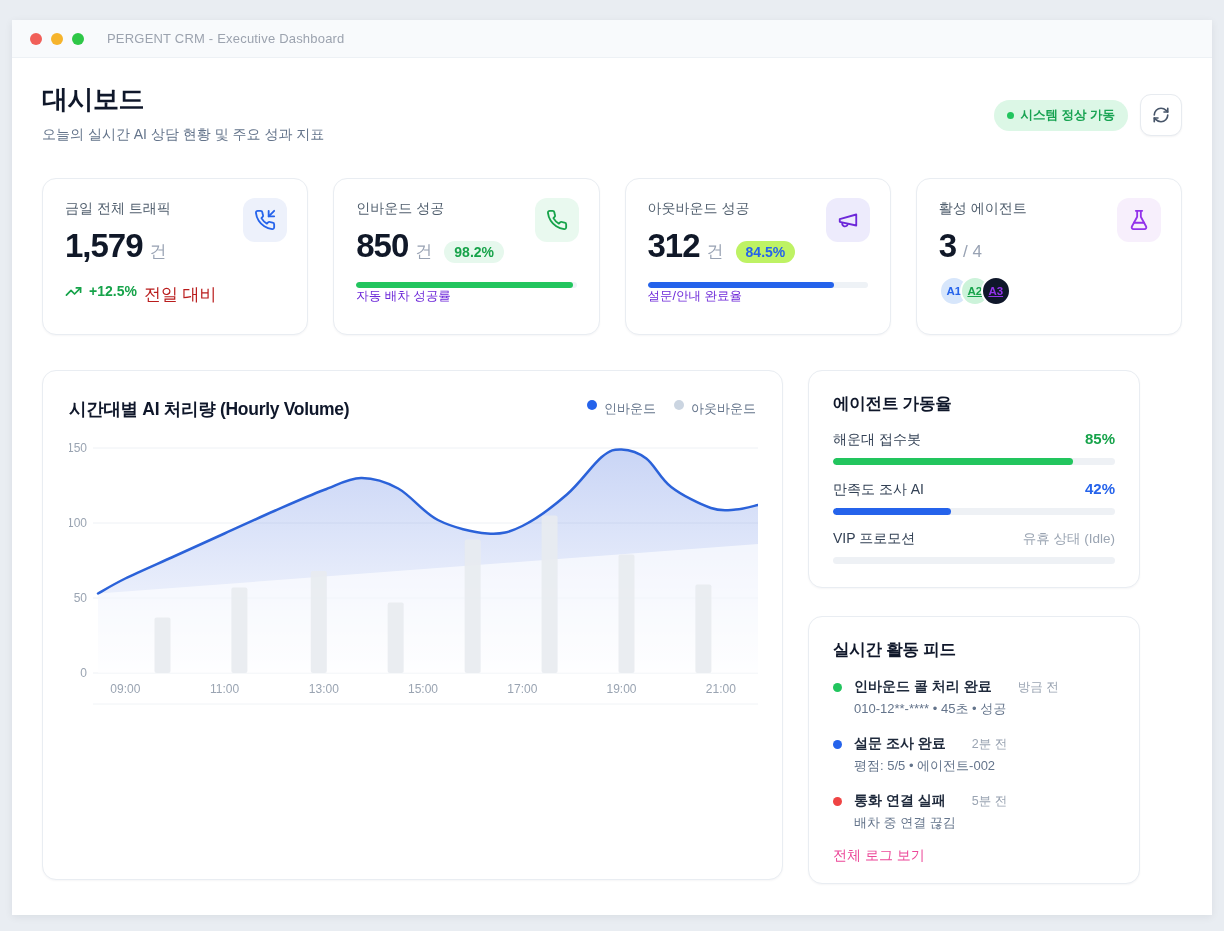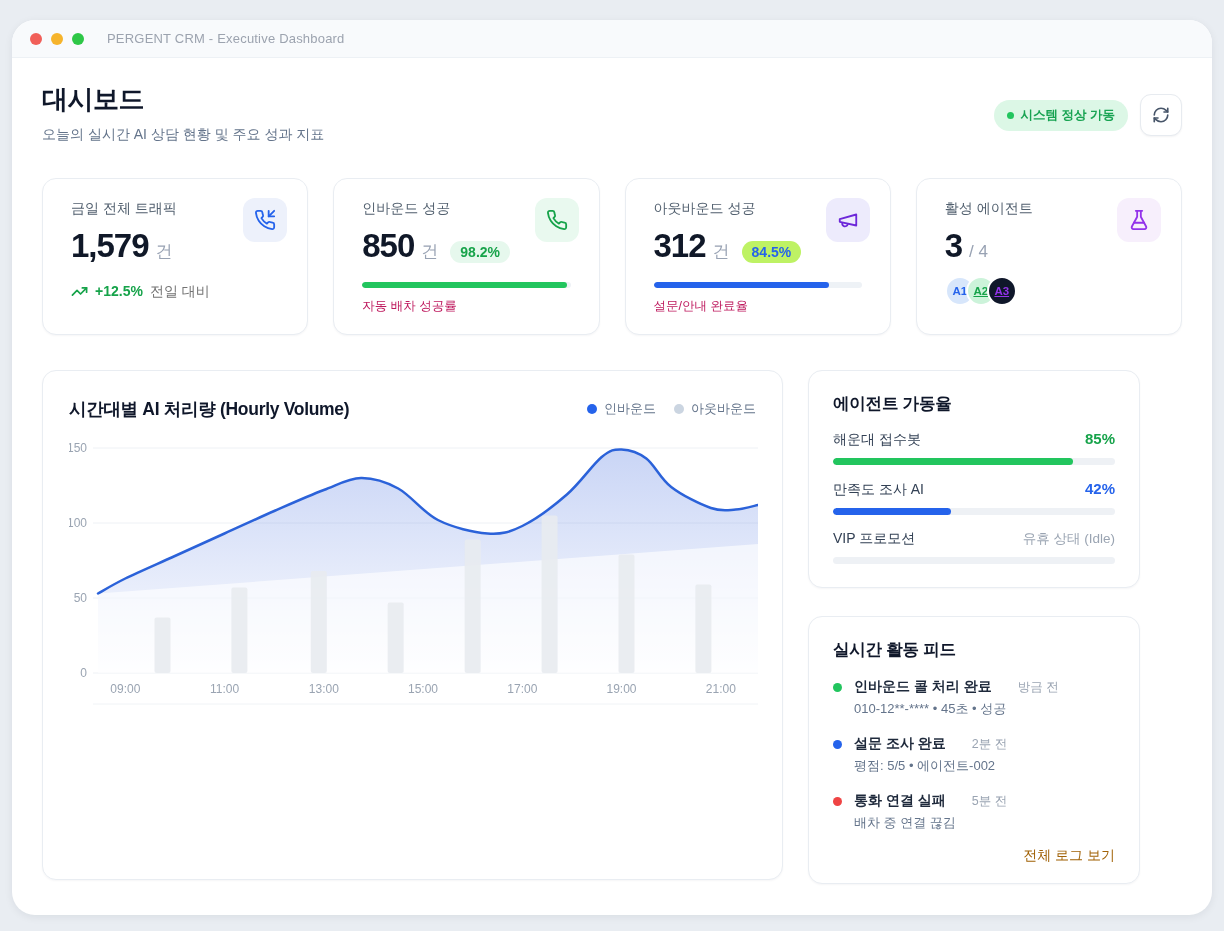--- a/index.html
+++ b/index.html
@@ -1,65 +1,65 @@
 <!DOCTYPE html>
 <html><head>
 <meta charset="utf-8">
 <style>
   * { margin:0; padding:0; box-sizing:border-box; }
   html,body { width:1224px; height:931px; overflow:hidden; }
   body { background:#e9edf2; font-family:"Liberation Sans","DejaVu Sans",sans-serif; position:relative; color:#0f172a; }
 
   .window { position:absolute; left:12px; top:20px; width:1200px; height:895px; background:#ffffff;
-            border-radius:23px; box-shadow:0 2px 8px rgba(15,23,42,.07); overflow:hidden; }
+            border-radius:0; box-shadow:0 2px 8px rgba(15,23,42,.07); overflow:hidden; }
   .titlebar { height:38px; background:#f8fafc; border-bottom:1px solid #edf1f5; display:flex; align-items:center; padding:0 18px; }
   .tl { width:12px; height:12px; border-radius:50%; margin-right:9px; display:inline-block; cursor:pointer; }
   .tl.red{background:#f15f59;} .tl.yellow{background:#f6b42c;} .tl.green{background:#2ec747;}
   .tb-title { margin-left:14px; font-size:13px; font-weight:500; color:#9ca3af; letter-spacing:.2px; }
 
   .content { padding:24px 30px 0; }
   .page-header { display:flex; justify-content:space-between; align-items:flex-start; }
   .page-header h1 { font-size:26px; font-weight:700; letter-spacing:-.5px; color:#0f172a; }
   .page-header .subtitle { margin-top:9px; font-size:14px; color:#64748b; }
   .header-actions { display:flex; align-items:center; gap:12px; margin-top:12px; }
   .status-badge { display:inline-flex; align-items:center; gap:7px; background:#dcf7e6; color:#18a352;
                   font-size:12.5px; font-weight:600; padding:7px 13px; border-radius:999px; }
   .status-dot { width:7px; height:7px; border-radius:50%; background:#22c55e; }
   .refresh-btn { width:42px; height:42px; border-radius:11px; background:#fff; border:1px solid #e7ebf0;
                  box-shadow:0 1px 2px rgba(15,23,42,.05); display:flex; align-items:center; justify-content:center;
                  color:#475569; cursor:pointer; }
 
   .card { background:#fff; border:1px solid #e9edf2; border-radius:14px; box-shadow:0 1px 2px rgba(15,23,42,.04); }
 
   .kpi-grid { margin-top:34px; display:grid; grid-template-columns:repeat(4,1fr); gap:25px; }
-  .kpi-card { height:157px; padding:21px 28px; position:relative; }
+  .kpi-card { height:157px; padding:21px 22px; position:relative; }
   .kpi-label { font-size:14px; font-weight:500; color:#52606f; }
   .kpi-value-row { margin-top:9px; display:flex; align-items:baseline; }
   .kpi-value { font-size:33px; font-weight:800; letter-spacing:-1px; color:#101828; }
   .kpi-unit { font-size:17px; font-weight:500; color:#98a2b3; margin-left:7px; }
   .kpi-badge { margin-left:12px; font-size:14px; font-weight:700; padding:3px 10px; border-radius:999px; }
   .kpi-icon { position:absolute; top:19px; right:20px; width:44px; height:44px; border-radius:12px;
               display:flex; align-items:center; justify-content:center; }
   .kpi-delta { margin-top:18px; display:flex; align-items:flex-start; gap:7px; font-size:14px; }
   .kpi-delta .delta { font-weight:700; }
-  .kpi-delta .cap { color:#737373; font-size:14px; }
+  .kpi-delta .cap { color:#b91c1c; font-size:17px; }
   .progress-track { margin-top:17px; height:6px; border-radius:4px; background:#eef2f6; overflow:hidden; }
   .progress-fill { height:100%; border-radius:4px; }
-  .kpi-caption { margin-top:10px; font-size:12.5px; color:#be185d; }
+  .kpi-caption { font-size:12.5px; color:#6d28d9; }
   .avatars { margin-top:11px; display:flex; }
   .avatar { width:30px; height:30px; border-radius:50%; border:2px solid #fff; display:flex; align-items:center;
             justify-content:center; font-size:11.5px; font-weight:700; }
   .avatar + .avatar { margin-left:-9px;text-decoration:underline; }
 
   .main-row { margin-top:35px; display:flex; gap:25px; }
   .chart-card { width:741px; height:510px; padding:26px; }
   .chart-header { display:flex; justify-content:space-between; align-items:center; }
   .chart-header h2 { font-size:17.5px; font-weight:700; letter-spacing:-.3px; color:#0f172a; }
   .legend { display:flex; align-items:center; gap:18px; }
-  .legend-item { display:flex; align-items:center; gap:7px; font-size:13px; color:#64748b; }
+  .legend-item { display:flex; align-items:flex-start; gap:7px; font-size:13px; color:#64748b; }
   .legend-dot { width:10px; height:10px; border-radius:50%; }
   #chart { margin-top:20px; }
 
   .right-col { display:flex; flex-direction:column; gap:28px; width:332px; }
   .util-card { height:218px; padding:22px 24px; }
   .panel-title { font-size:16.5px; font-weight:700; letter-spacing:-.2px; color:#0f172a; }
   .util-row { margin-top:15px; }
   .util-row-head { display:flex; justify-content:space-between; align-items:baseline; }
   .util-name { font-size:14px; font-weight:500; color:#334155; }
   .util-value { font-size:15px; font-weight:700; }
@@ -67,21 +67,21 @@
   .util-track { margin-top:9px; height:7px; border-radius:4px; background:#eef1f5; overflow:hidden; }
   .util-fill { height:100%; border-radius:4px; }
 
   .feed-card { height:268px; padding:22px 24px; }
   .feed-item { margin-top:17px; display:flex; gap:12px; }
   .feed-dot { width:9px; height:9px; border-radius:50%; margin-top:5px; flex:none; }
   .feed-title-row { display:flex; align-items:baseline; gap:26px; }
   .feed-title { font-size:14px; font-weight:700; color:#1e293b; }
   .feed-time { font-size:12.5px; color:#9aa4b2; }
   .feed-detail { margin-top:4px; font-size:13px; color:#64748b; }
-  .feed-link { margin-top:15px; text-align:right; font-size:14px; font-weight:500; color:#a16207; cursor:pointer; }
+  .feed-link { margin-top:15px; text-align:left; font-size:14px; font-weight:500; color:#ec4899; cursor:pointer; }
 
   svg.icon { display:block; }
 </style>
 </head>
 <body>
 
 <div class="window">
 
   <div class="titlebar">
     <span class="tl red"></span>

